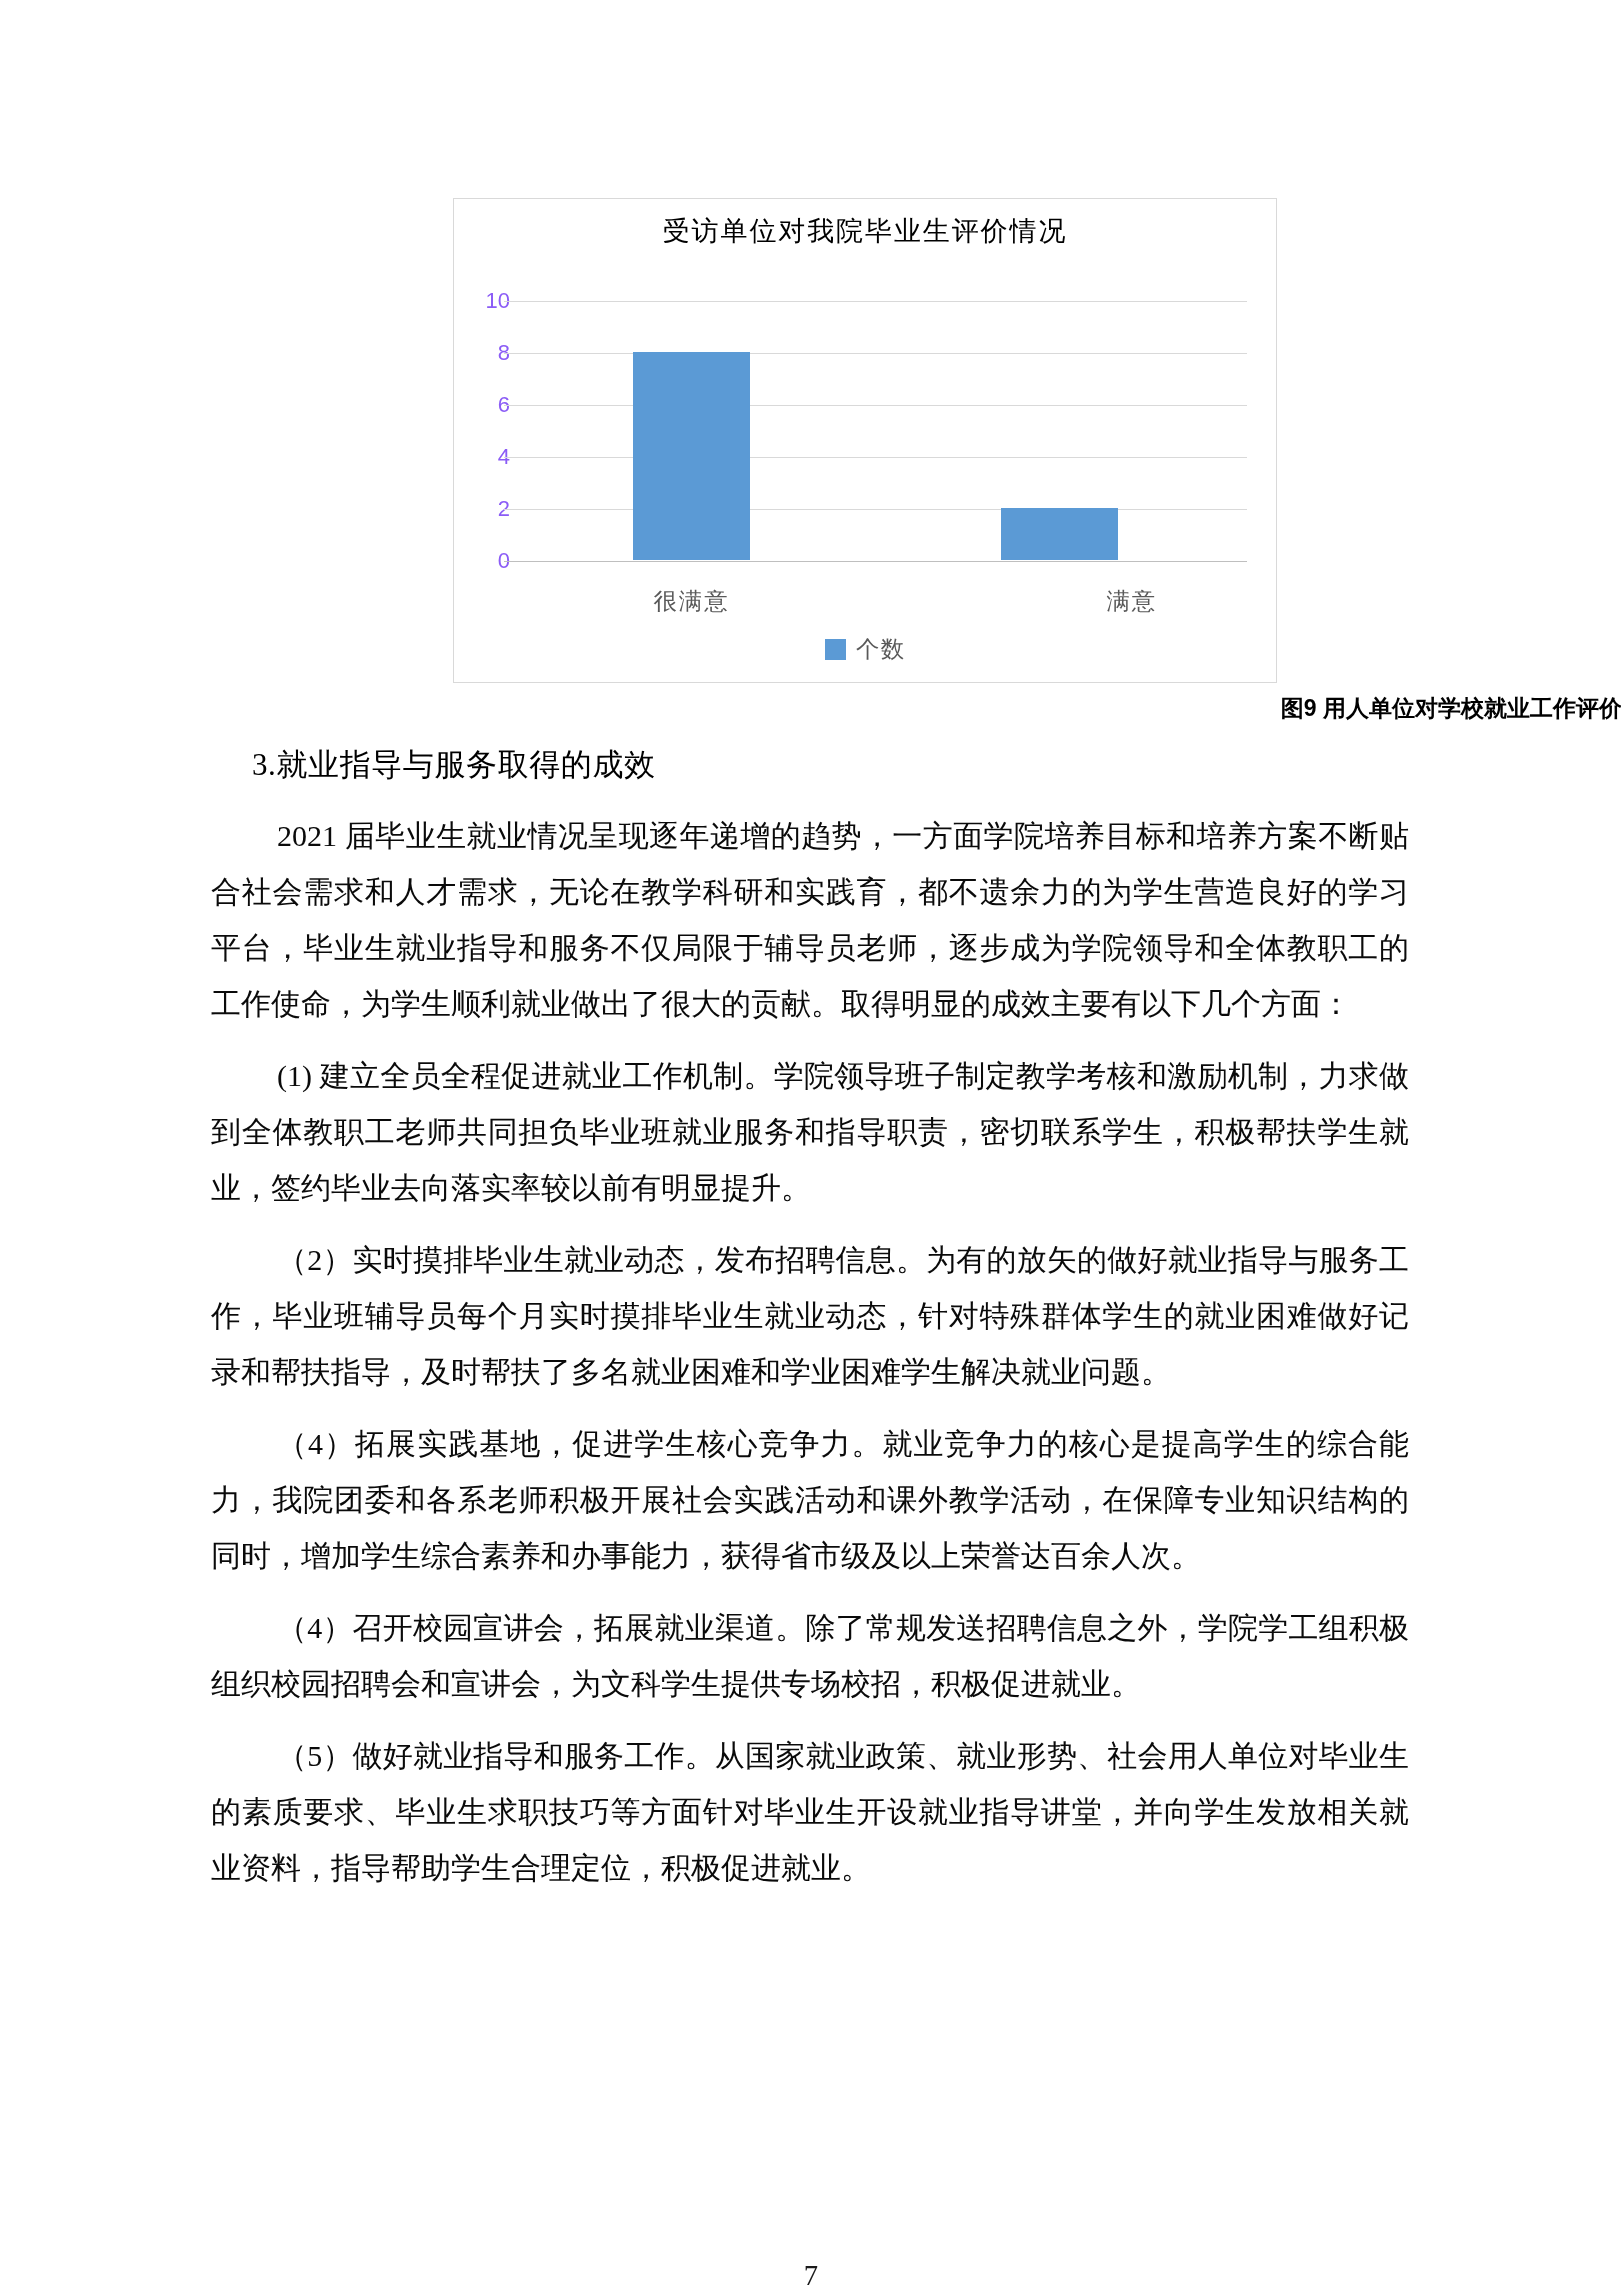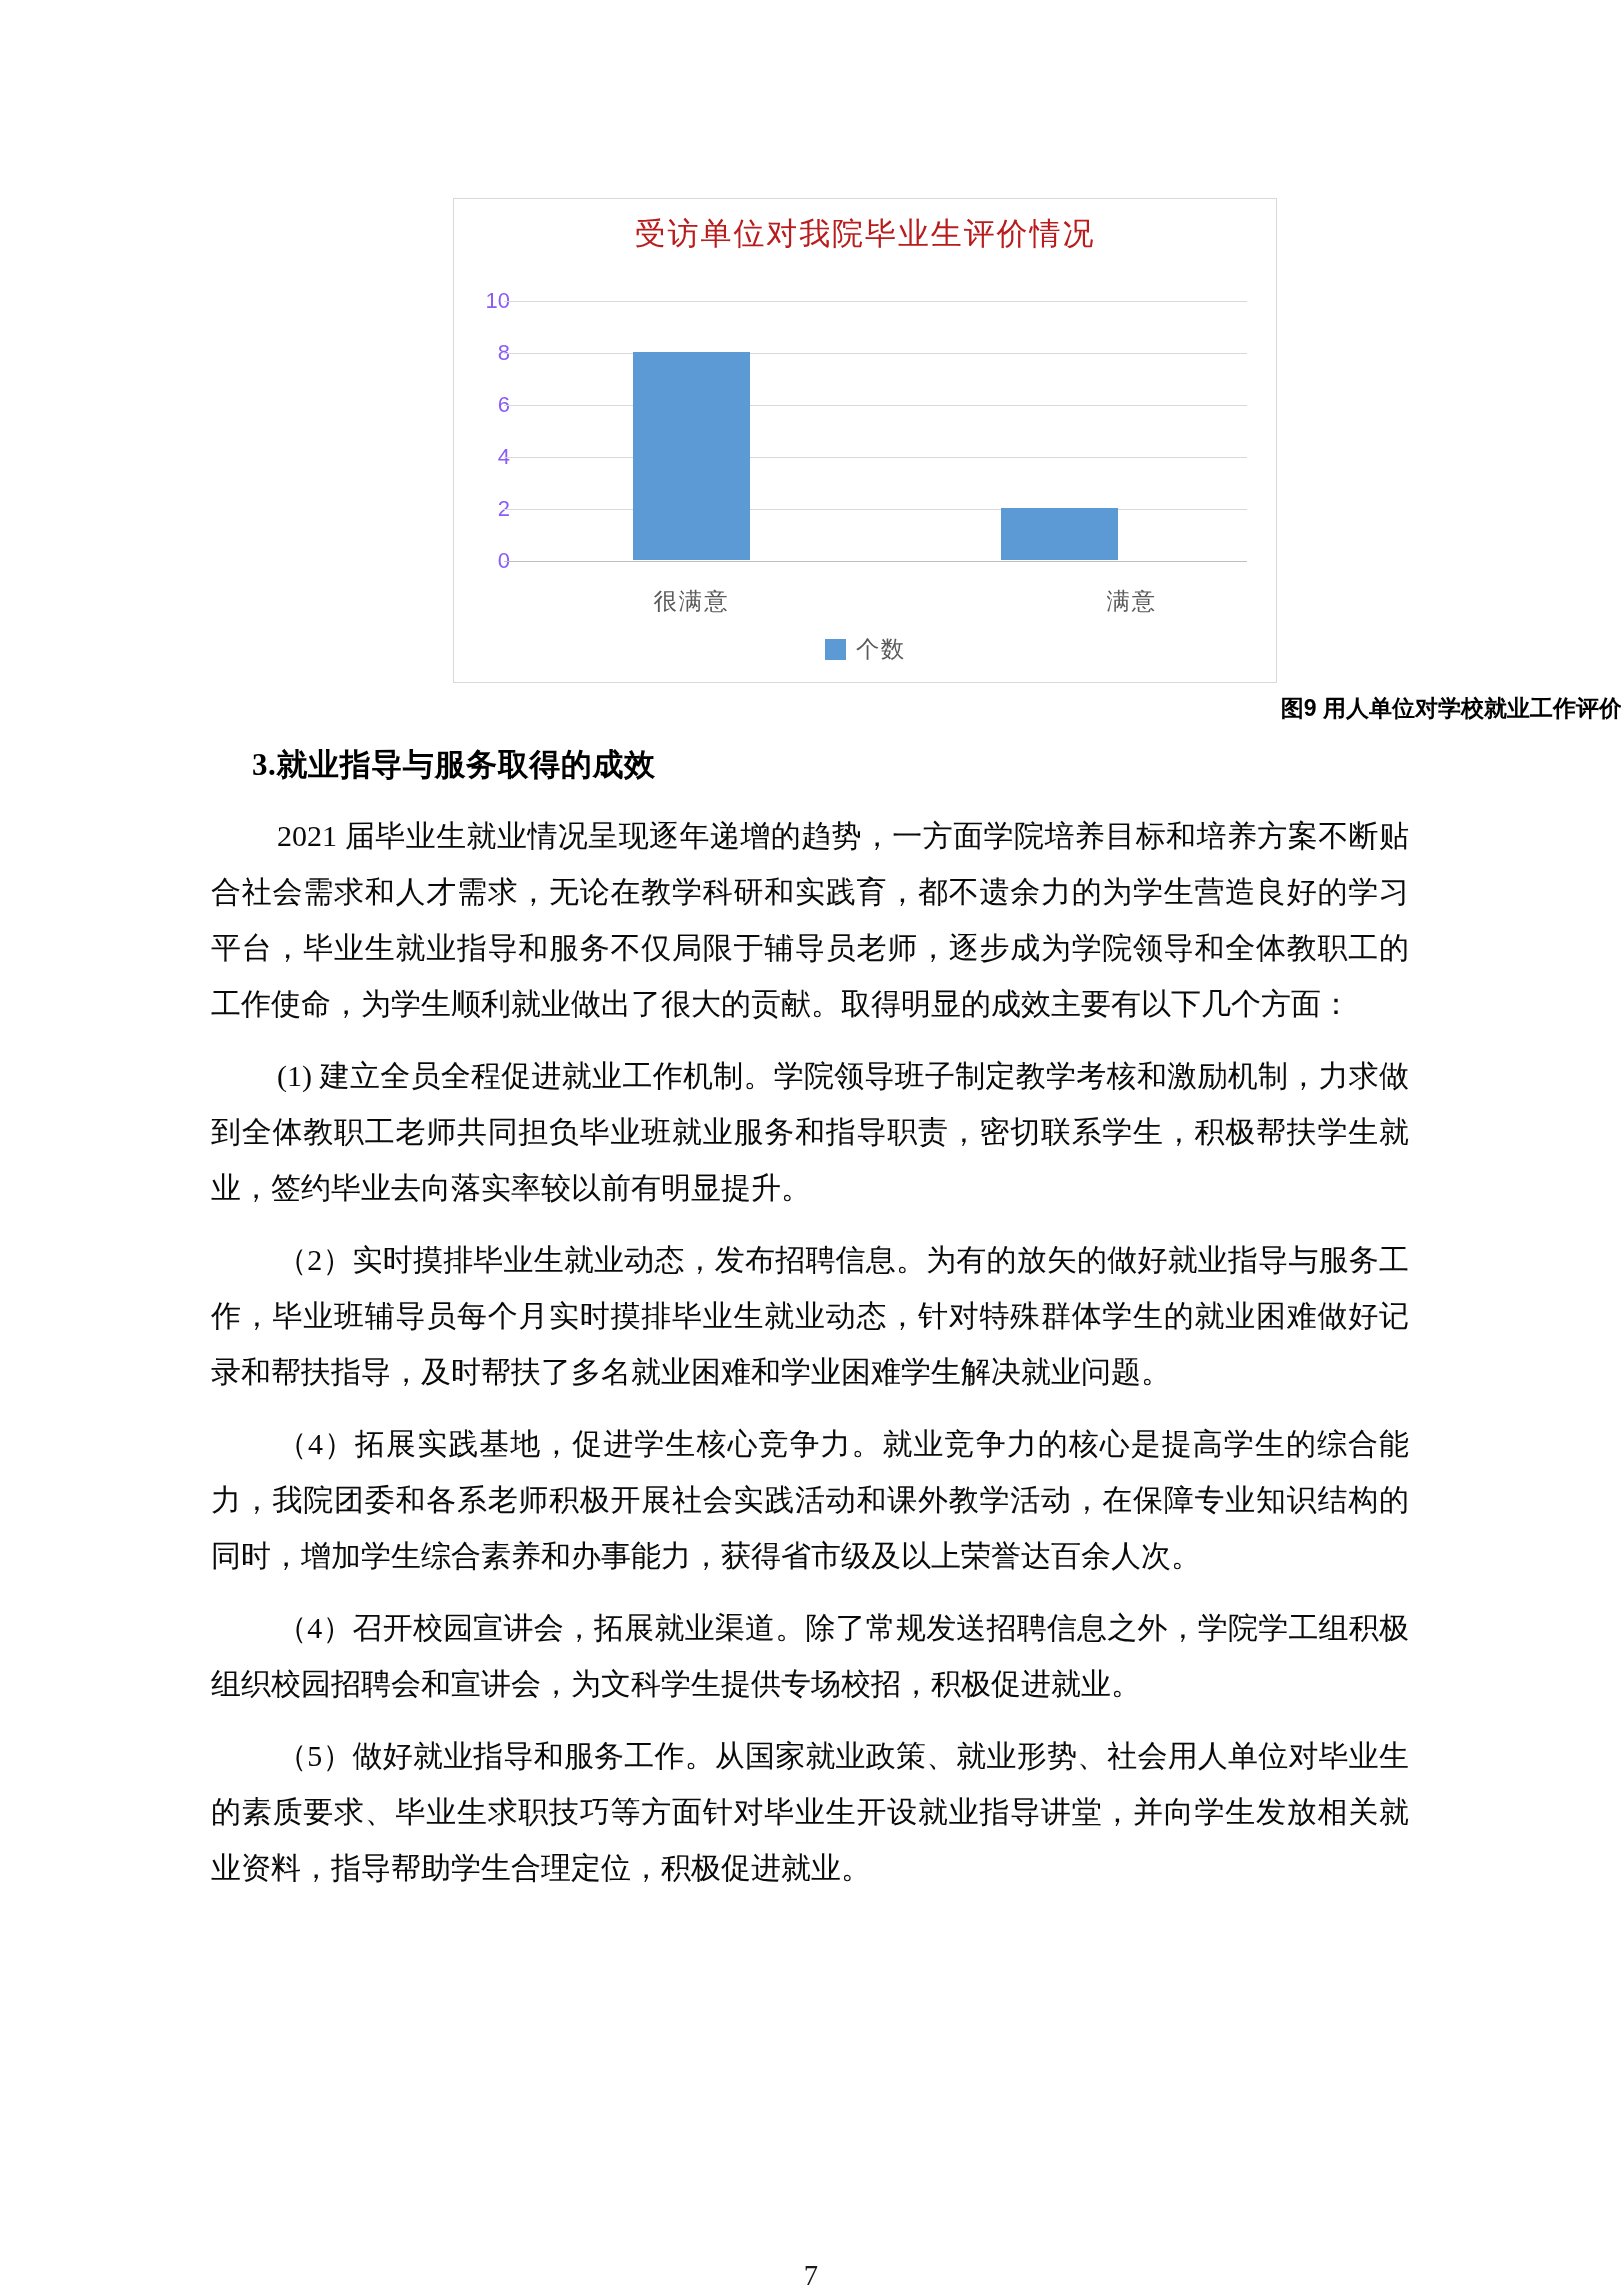--- a/index.html
+++ b/index.html
@@ -17,22 +17,22 @@
     position:absolute;left:453px;top:198px;
     width:824px;height:485px;
     background:#ffffff;
     border:1.3px solid #d9d9d9;
     box-sizing:border-box;
     font-family:"Liberation Sans","DejaVu Sans",sans-serif;
   }
   .chart-title{
     position:absolute;left:0;top:14.3px;width:100%;
     text-align:center;
-    font-size:31px;letter-spacing:1.9px;
-    color:#b91c1c;
+    font-size:27px;letter-spacing:1.9px;
+    color:#000000;
   }
   .plot{
     position:absolute;left:50px;top:102px;
     width:743px;height:260px;
   }
   .gridline{
     position:absolute;left:0;width:100%;height:1.3px;
     background:#d9d9d9;
   }
   .gl0{top:0;} .gl1{top:52px;} .gl2{top:104px;}
@@ -68,21 +68,21 @@
   
   .caption{
     position:absolute;left:0;top:693px;width:100%;
     text-align:right;
     font-weight:bold;font-size:23px;
     color:#000000;
     font-family:"Liberation Sans","DejaVu Sans",sans-serif;
   }
   .heading{
     position:absolute;left:252px;top:744px;
-    font-weight:bold;font-size:31px;
+    font-weight:normal;font-size:31px;
     color:#000000;
     letter-spacing:0.6px;
   }
   .body-text{
     position:absolute;left:195px;top:792px;
     width:1230px;
     font-size:30px;line-height:56px;
     text-align:justify;
     color:#0a0a0a;
   }

